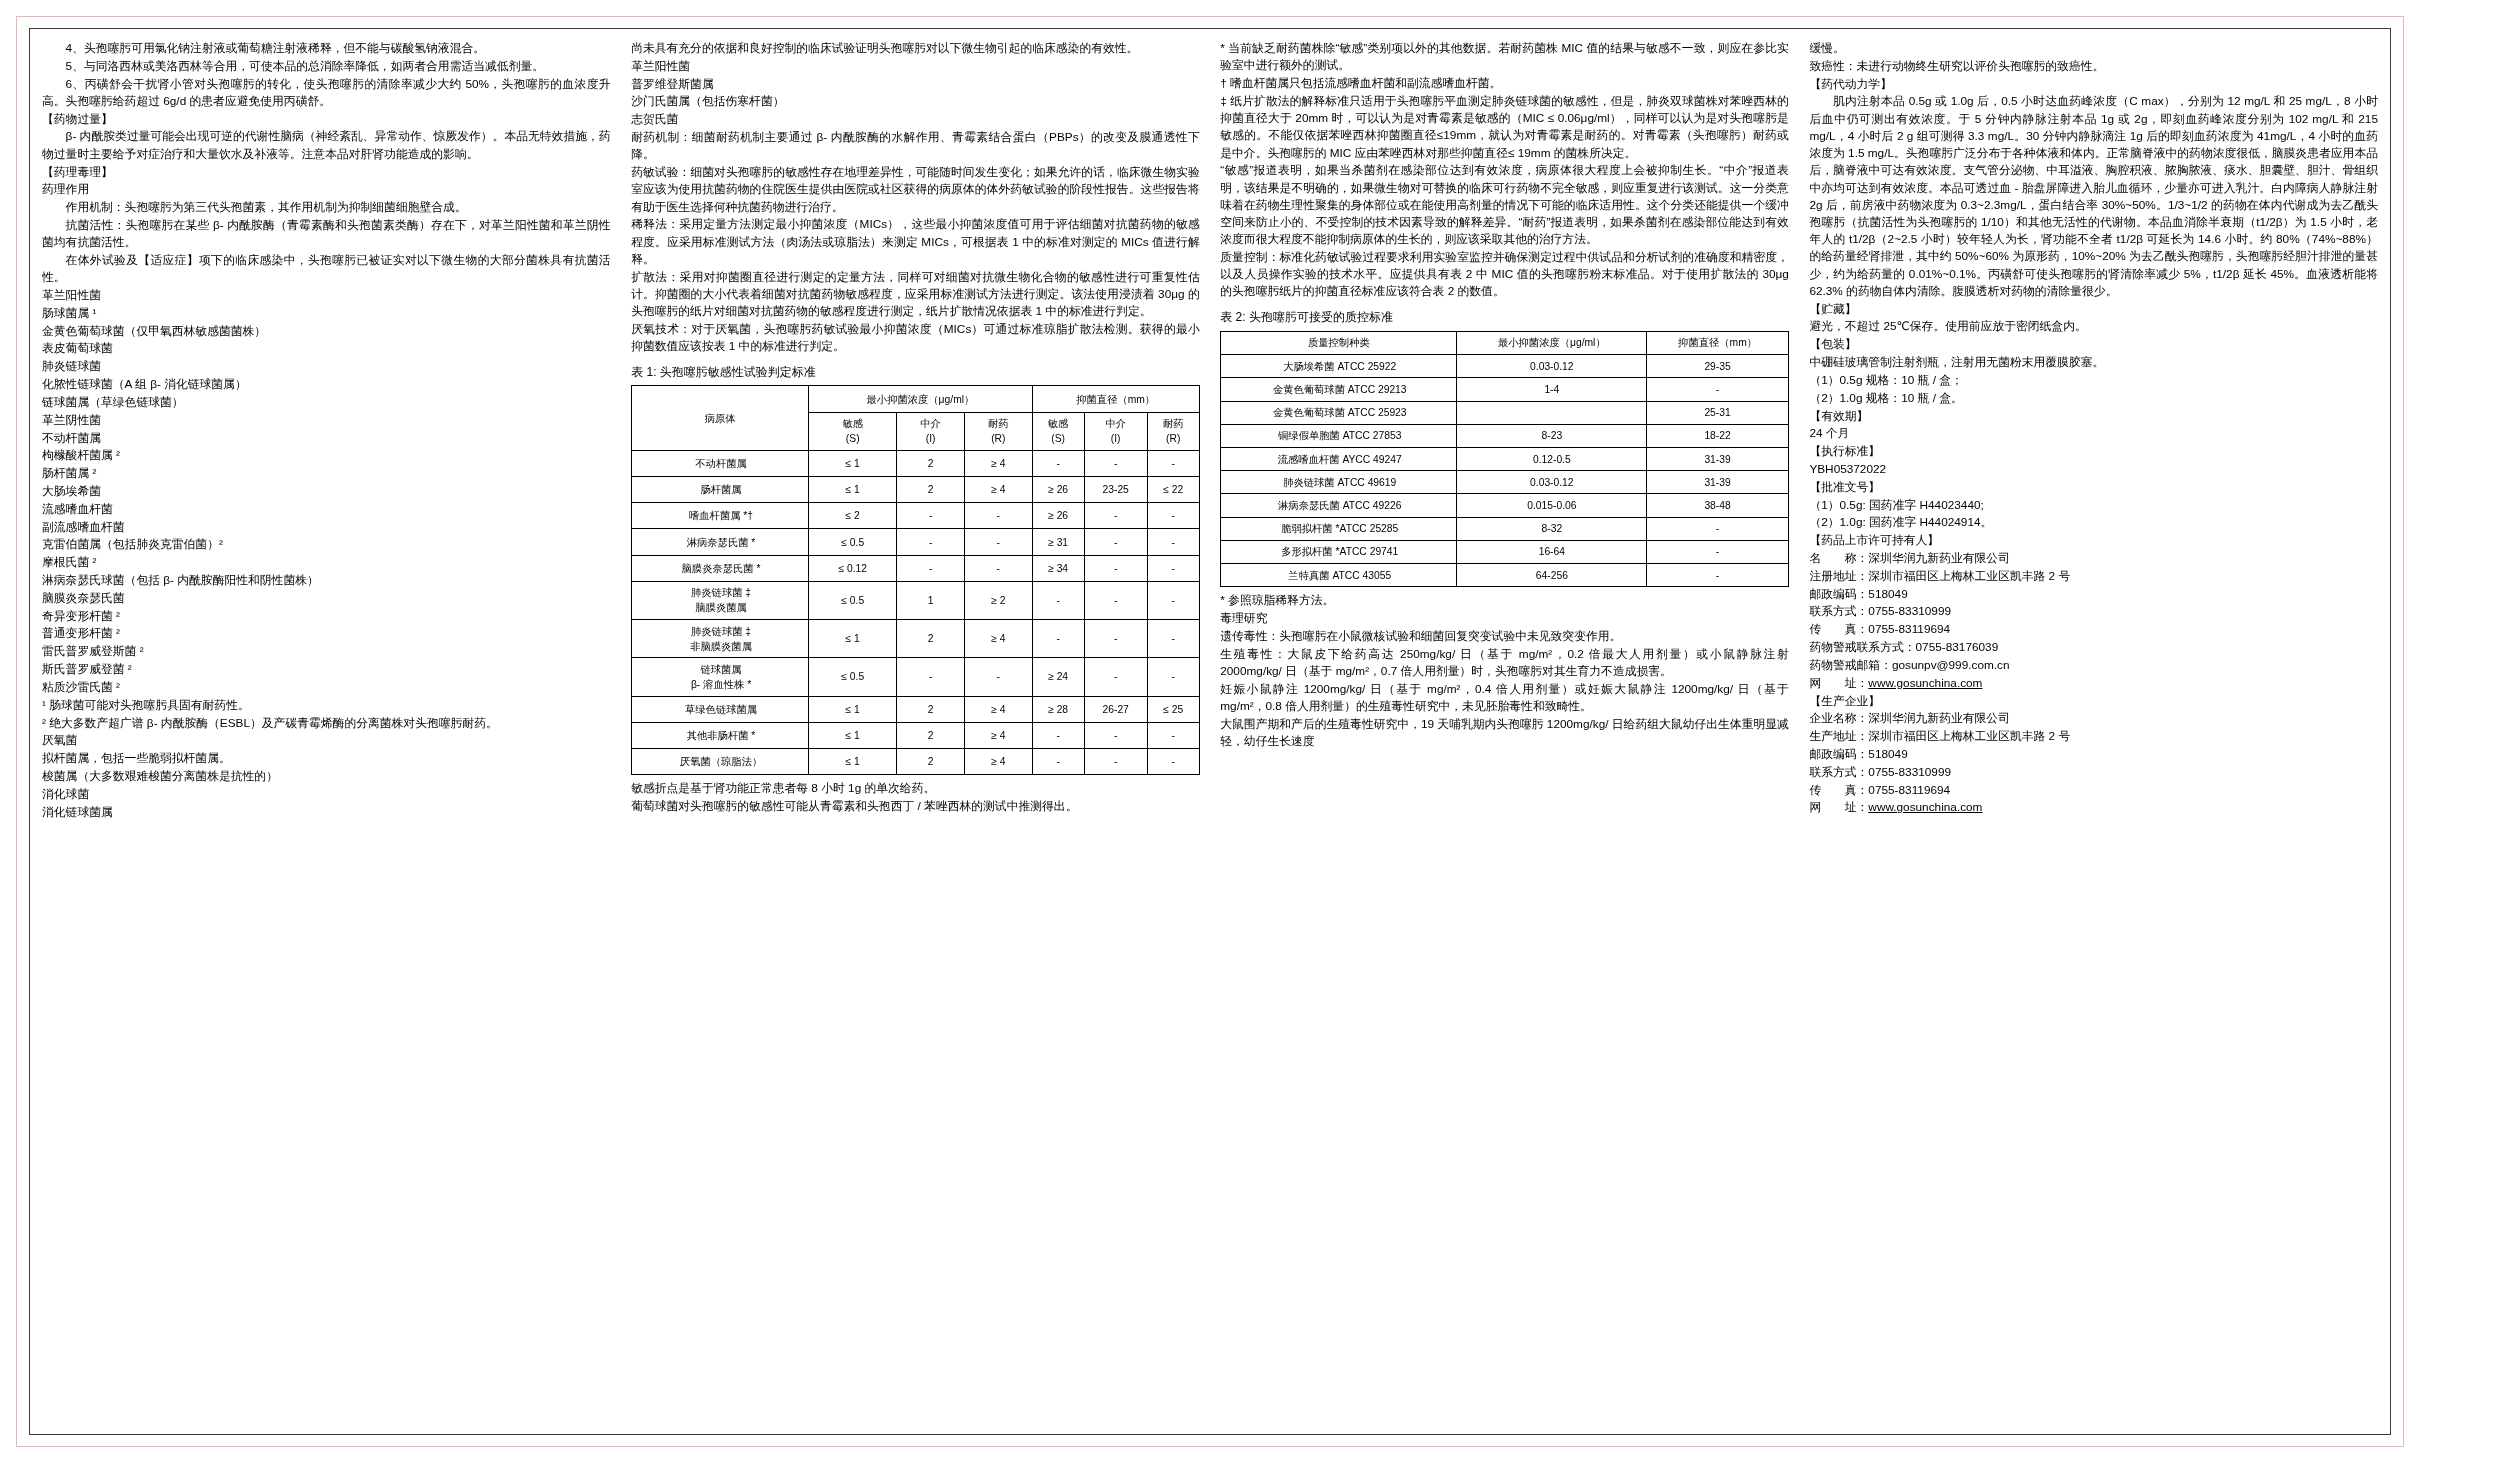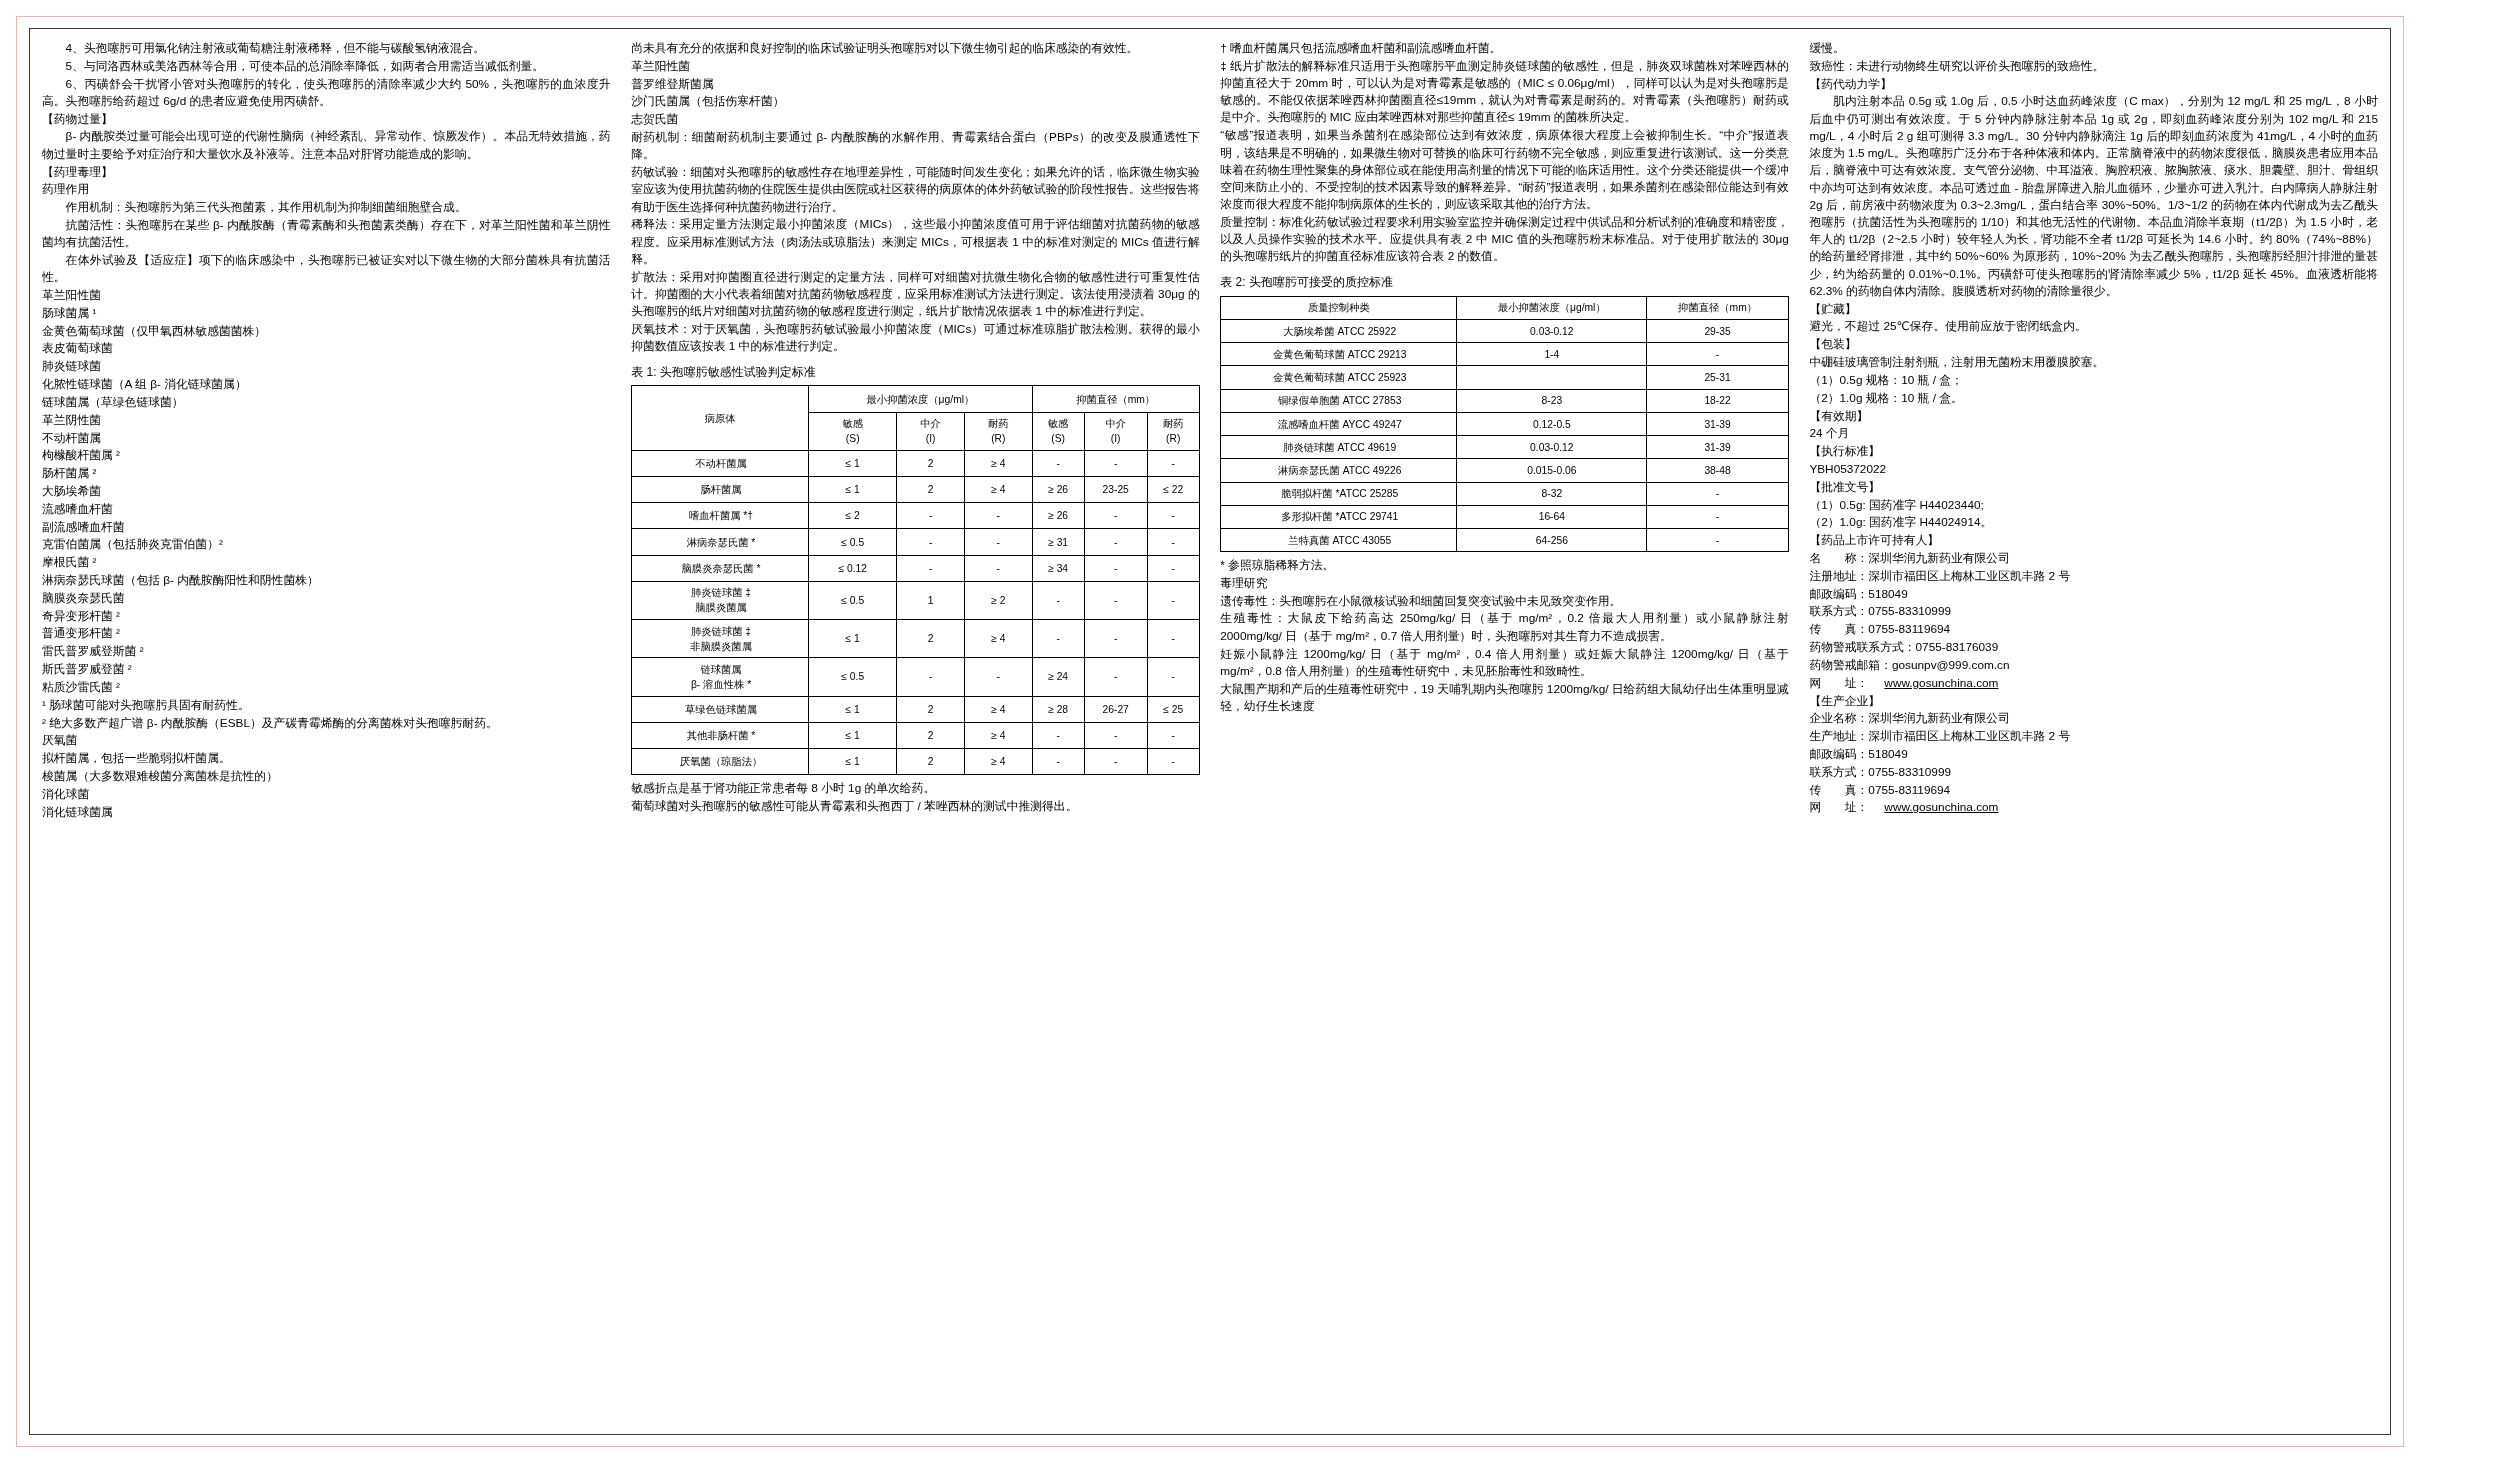--- a/index.html
+++ b/index.html
@@ -24,21 +24,21 @@
   .col{
     flex:1 1 0;min-width:0;font-size:11.8px;line-height:1.46;
     text-align:justify;
   }
   .col p{margin:0 0 0.6px 0;}
   .indent{text-indent:2em;}
   .tbl-title{margin:8.5px 0 4.2px 0;font-size:12px;}
   table{border-collapse:collapse;width:100%;font-size:10.3px;}
   table td,table th{border:0.8px solid #000;padding:3.6px 2.4px;text-align:center;vertical-align:middle;font-weight:normal;}
   .tl{text-align:center;padding-left:4.2px;}
-  .u{text-decoration:underline;margin-left:16px;}
+  .u{text-decoration:underline;}
   .sp{height:4.8px;}
   .t1 td{height:18px;}
 </style>
 </head>
 <body>
 
 <div class="page">
   <div class="outer-border"></div>
   <div class="inner-border"></div>
 
@@ -225,20 +225,21 @@
             </tr>
       </tbody>
         </table>
 
       <div class="sp"></div>
       <p>敏感折点是基于肾功能正常患者每 8 小时 1g 的单次给药。</p>
       <p>葡萄球菌对头孢噻肟的敏感性可能从青霉素和头孢西丁 / 苯唑西林的测试中推测得出。</p>
     </div>
 
     <div class="col">
+      <p>* 当前缺乏耐药菌株除“敏感”类别项以外的其他数据。若耐药菌株 MIC 值的结果与敏感不一致，则应在参比实验室中进行额外的测试。</p>
       <p>† 嗜血杆菌属只包括流感嗜血杆菌和副流感嗜血杆菌。</p>
       <p>‡ 纸片扩散法的解释标准只适用于头孢噻肟平血测定肺炎链球菌的敏感性，但是，肺炎双球菌株对苯唑西林的抑菌直径大于 20mm 时，可以认为是对青霉素是敏感的（MIC ≤ 0.06μg/ml），同样可以认为是对头孢噻肟是敏感的。不能仅依据苯唑西林抑菌圈直径≤19mm，就认为对青霉素是耐药的。对青霉素（头孢噻肟）耐药或是中介。头孢噻肟的 MIC 应由苯唑西林对那些抑菌直径≤ 19mm 的菌株所决定。</p>
       <p>“敏感”报道表明，如果当杀菌剂在感染部位达到有效浓度，病原体很大程度上会被抑制生长。“中介”报道表明，该结果是不明确的，如果微生物对可替换的临床可行药物不完全敏感，则应重复进行该测试。这一分类意味着在药物生理性聚集的身体部位或在能使用高剂量的情况下可能的临床适用性。这个分类还能提供一个缓冲空间来防止小的、不受控制的技术因素导致的解释差异。“耐药”报道表明，如果杀菌剂在感染部位能达到有效浓度而很大程度不能抑制病原体的生长的，则应该采取其他的治疗方法。</p>
       <p>质量控制：标准化药敏试验过程要求利用实验室监控并确保测定过程中供试品和分析试剂的准确度和精密度，以及人员操作实验的技术水平。应提供具有表 2 中 MIC 值的头孢噻肟粉末标准品。对于使用扩散法的 30μg 的头孢噻肟纸片的抑菌直径标准应该符合表 2 的数值。</p>
 
       <div class="tbl-title">表 2: 头孢噻肟可接受的质控标准</div>
       <table>
         <tbody>
             <tr>
           <td>质量控制种类</td>

